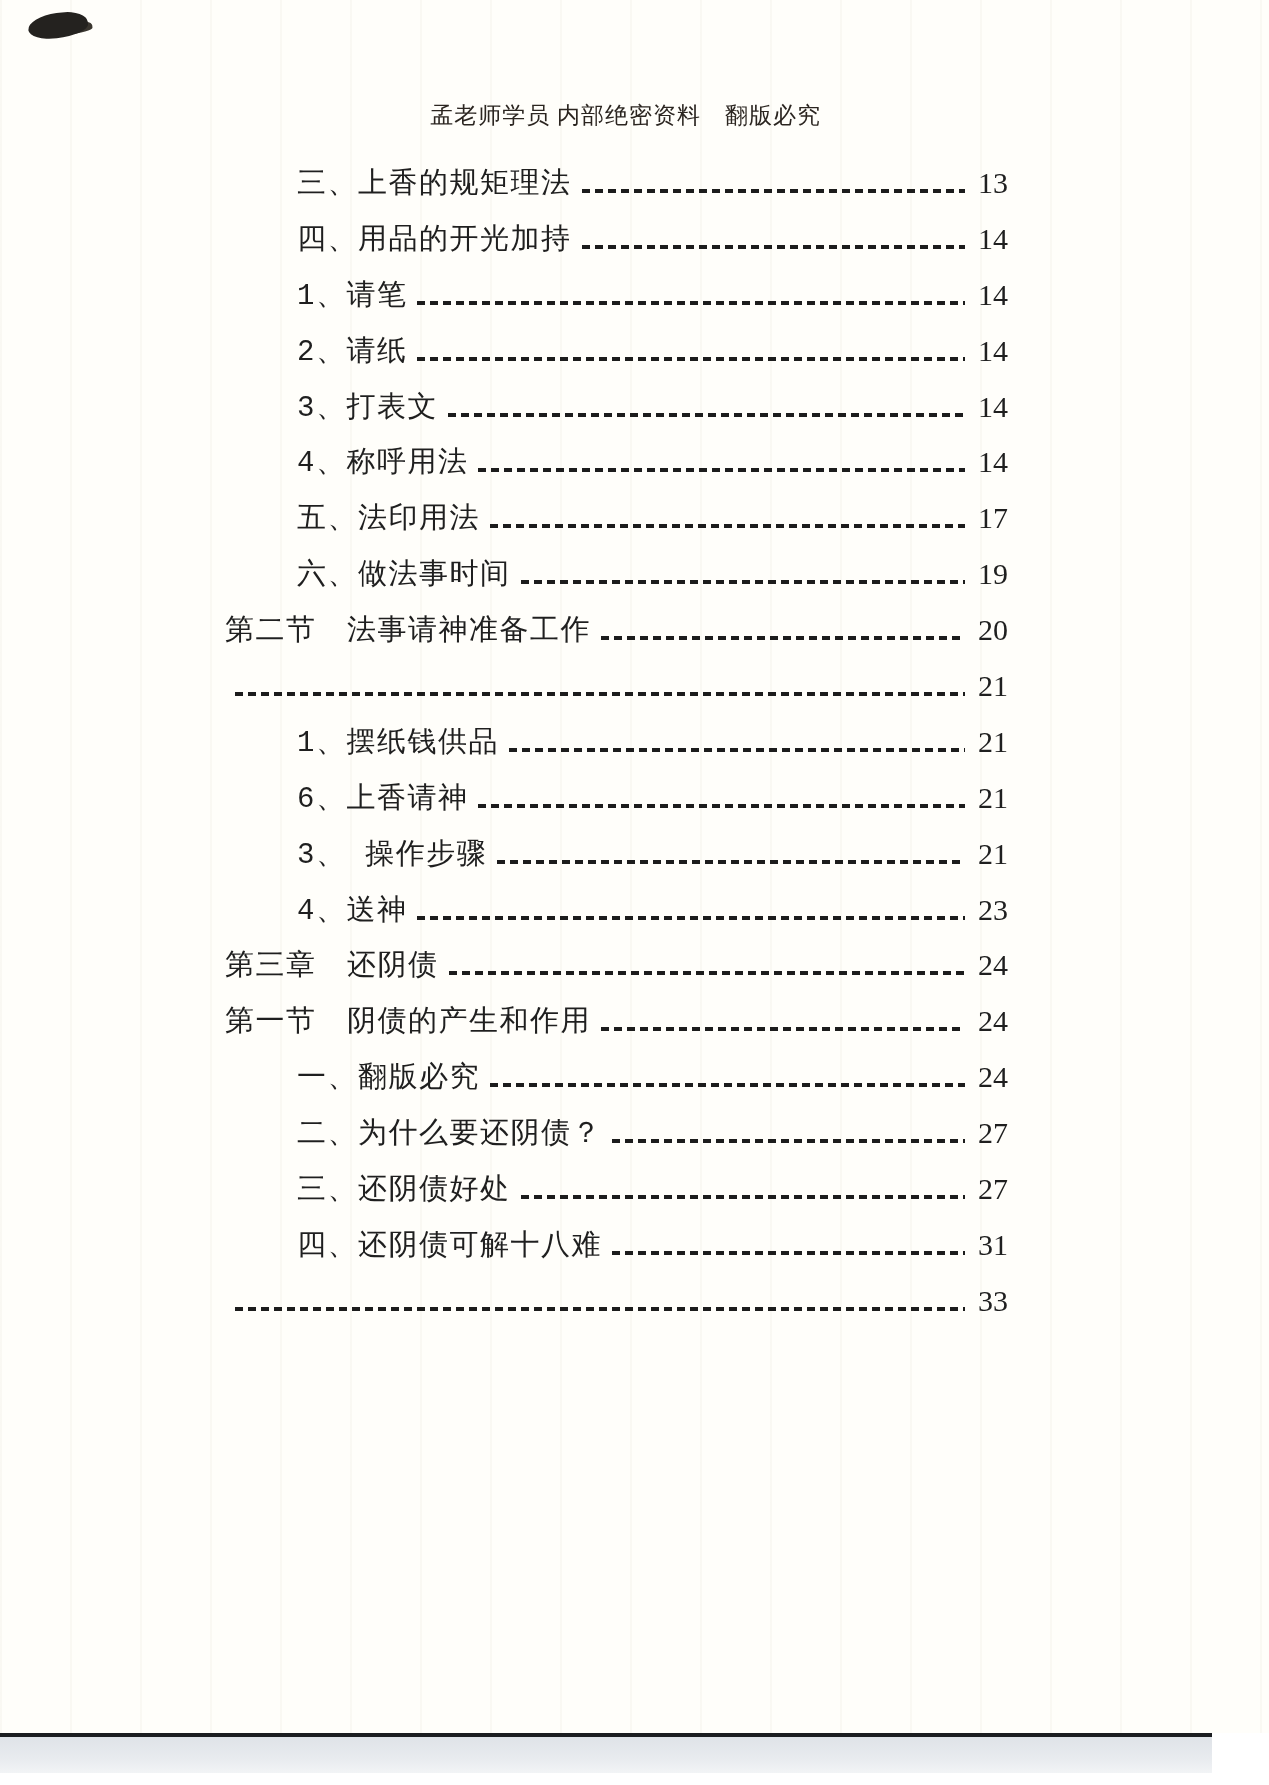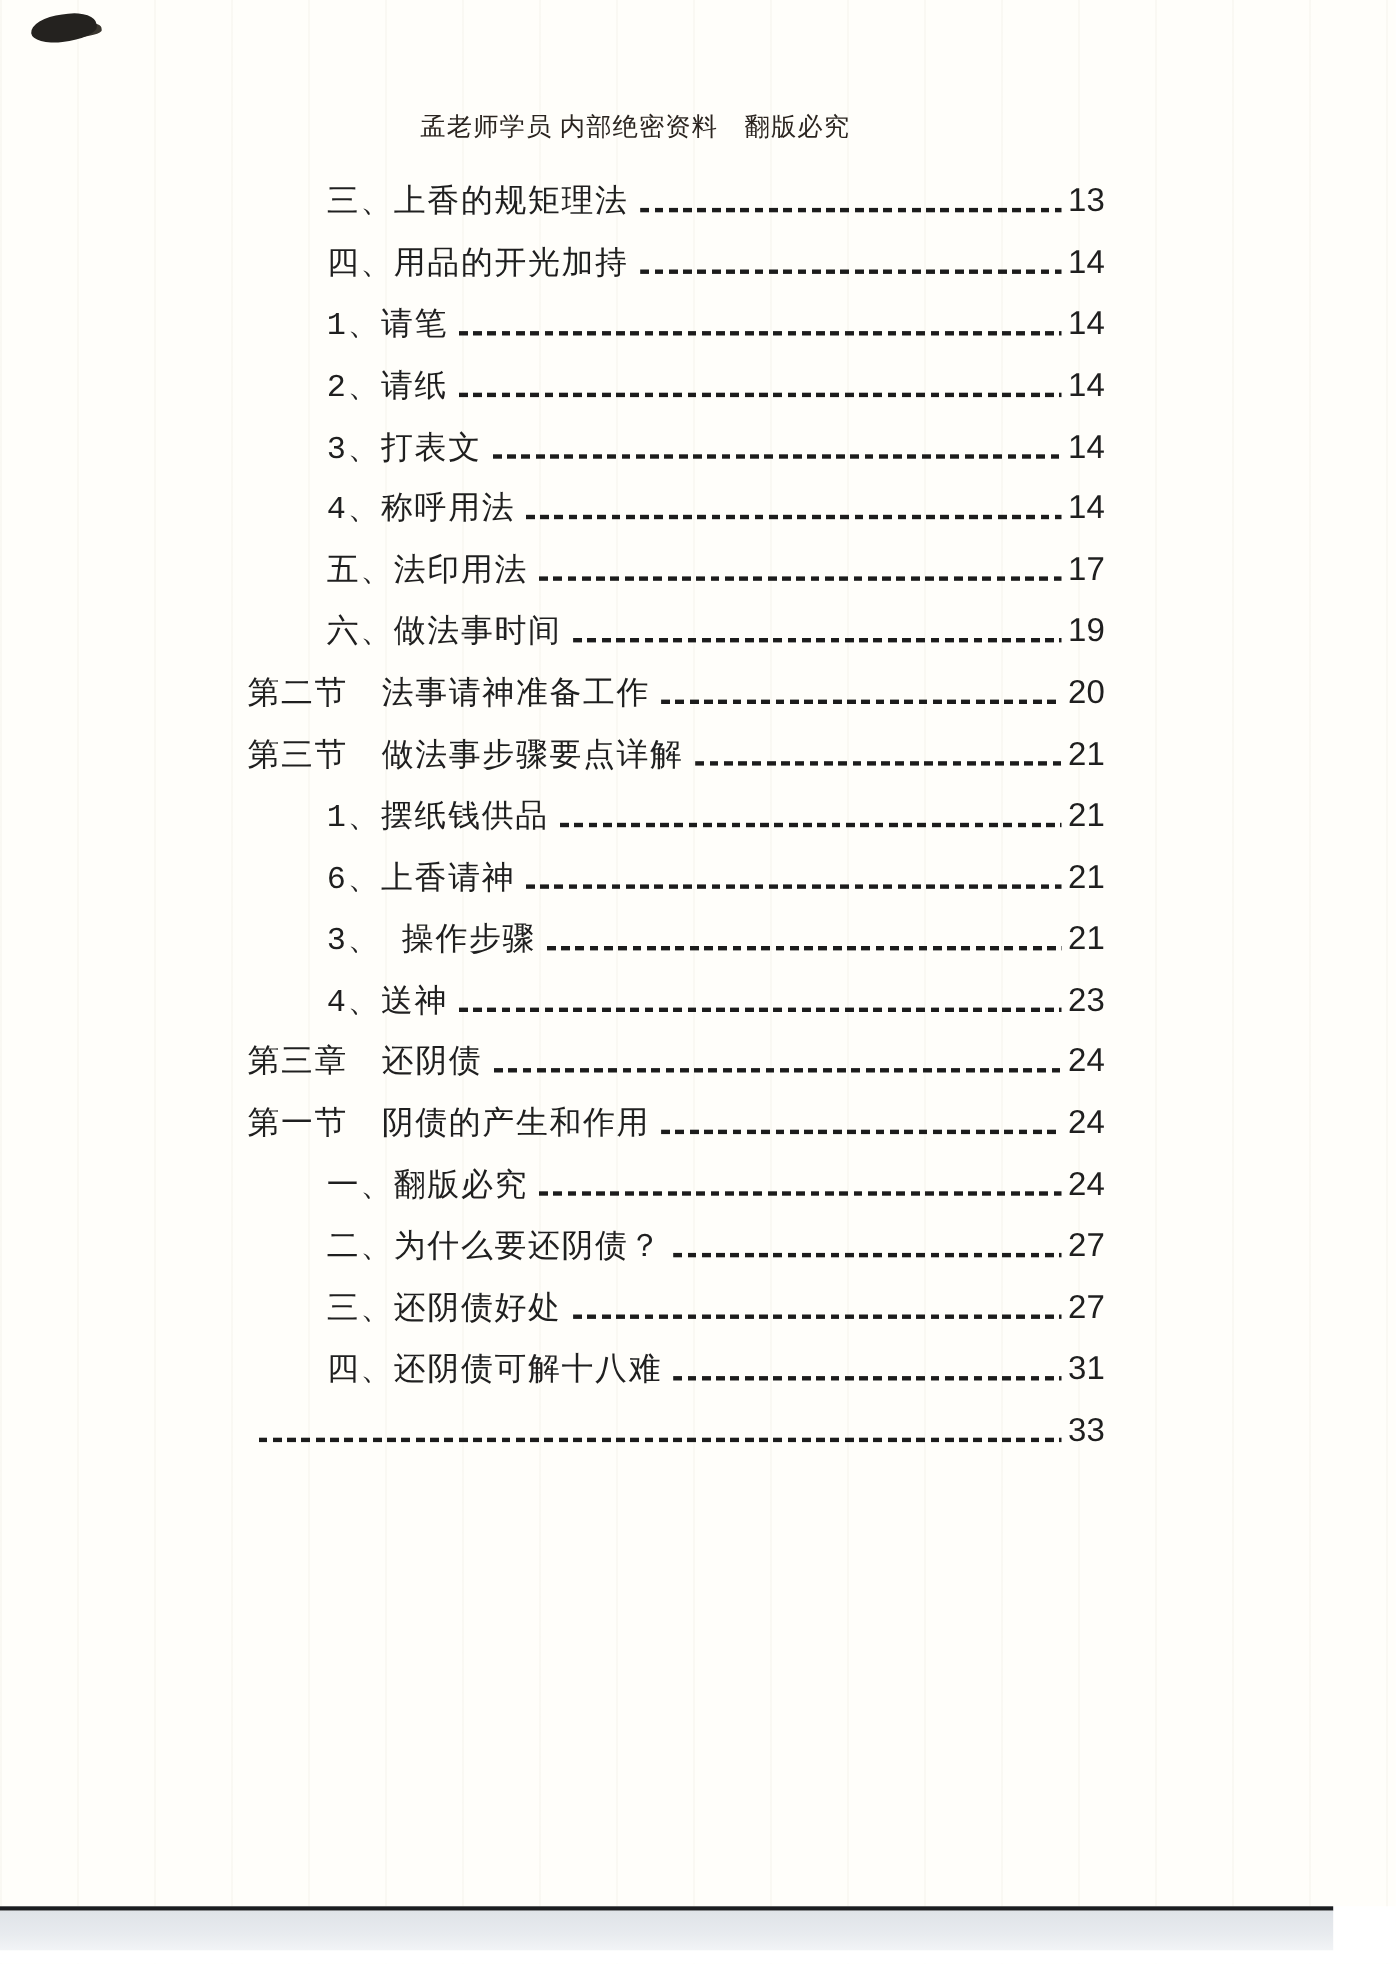--- a/index.html
+++ b/index.html
@@ -32,27 +32,28 @@
     width: 60px;
     height: 25px;
     background: #24221f;
     border-radius: 55% 45% 60% 50% / 60% 55% 45% 50%;
     transform: rotate(-7deg);
     box-shadow: 10px 4px 0 -6px #3a362f;
   }
   .header {
     position: absolute;
     top: 100px;
-    left: 0;
+    left: 12px;
     width: 1155px;
     text-align: center;
     font-size: 23px;
     letter-spacing: 1px;
     color: #2b2520;
     white-space: pre;
+    padding-left: 36px;
   }
   .toc {
     position: absolute;
     top: 155px;
     left: 225px;
     width: 790px;
   }
   .row {
     display: flex;
     align-items: center;
@@ -70,24 +71,24 @@
     flex: 1 1 auto;
     height: 4px;
     margin: 0 6px 0 10px;
     transform: translateY(8px);
     background: repeating-linear-gradient(90deg,
       #1c1c1c 0 8px, transparent 8px 13px);
   }
   .row .p {
     flex: 0 0 auto;
     min-width: 44px;
-    text-align: left;
+    text-align: center;
     font-size: 30px;
     letter-spacing: 0;
-    font-family: Liberation Sans, sans-serif;
+    font-family: Liberation Serif, serif;
   }
   .scan-bottom {
     position: absolute;
     left: 0;
     bottom: 0;
     width: 1269px;
     height: 52px;
     background: #ffffff;
   }
   .edge-line {
@@ -155,21 +156,20 @@
         <span class="t">六、做法事时间</span>
         <span class="leader"></span>
         <span class="p">19</span>
       </div>
       <div class="row lvl1">
         <span class="t">第二节　法事请神准备工作</span>
         <span class="leader"></span>
         <span class="p">20</span>
       </div>
       <div class="row lvl1">
-        <span class="t">第三节　做法事步骤要点详解</span>
         <span class="leader"></span>
         <span class="p">21</span>
       </div>
       <div class="row lvl2">
         <span class="t">1、摆纸钱供品</span>
         <span class="leader"></span>
         <span class="p">21</span>
       </div>
       <div class="row lvl2">
         <span class="t">6、上香请神</span>

